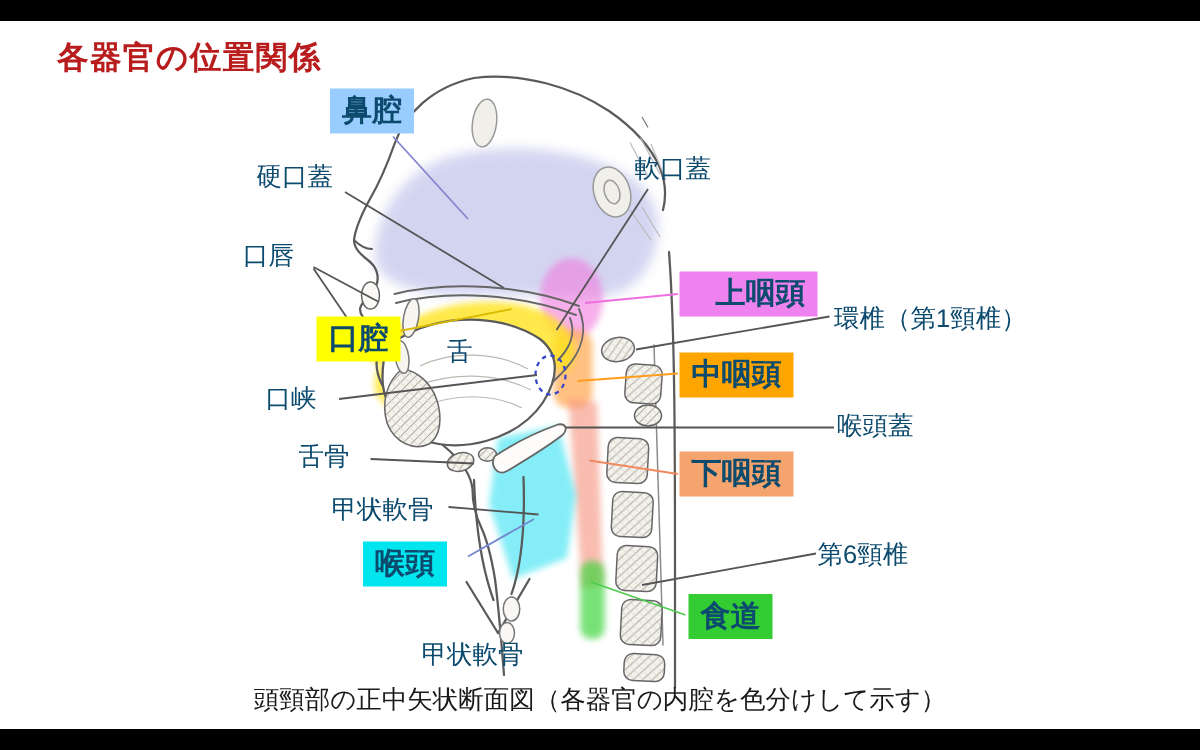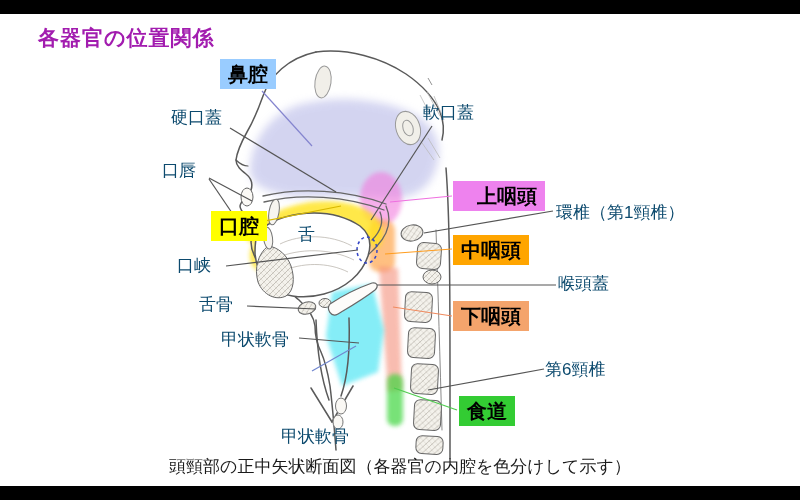--- a/index.html
+++ b/index.html
@@ -2,24 +2,24 @@
 <html lang="ja"><head>
 <meta charset="utf-8">
 <style>
   html,body{margin:0;padding:0;background:#000;}
   .stage{position:relative;width:800px;height:500px;background:#fff;overflow:hidden;
          font-family:"Liberation Sans","DejaVu Sans",sans-serif;}
   .bar{position:absolute;left:0;width:800px;height:14px;background:#000;}
   .bar.top{top:0}
   .bar.bottom{bottom:0}
   .title{position:absolute;left:38px;top:24px;font-size:21px;font-weight:bold;
-         color:#a21caf;letter-spacing:1px;white-space:nowrap;}
+         color:#b91c1c;letter-spacing:1px;white-space:nowrap;}
   .drawing{position:absolute;left:0;top:0;pointer-events:none;}
   .lbl{position:absolute;font-size:17px;color:#0c4a6e;white-space:nowrap;line-height:1.25;}
-  .badge{position:absolute;font-size:20px;font-weight:bold;color:#000000;
+  .badge{position:absolute;font-size:20px;font-weight:bold;color:#0c4a6e;
          padding:2px 8px;white-space:nowrap;line-height:1.3;}
   .caption{position:absolute;left:0;right:0;top:455px;text-align:center;
            font-size:17px;color:#1a1a1a;white-space:nowrap;}
 </style>
 </head>
 <body>
 
 <div class="stage">
 
   <div class="bar top"></div>
@@ -144,20 +144,21 @@
       <path d="M544,369 L428,390" stroke="#555"></path>
       <path d="M457,410 L394,388" stroke="#4ecb4e"></path>
     </g>
   </svg>
 
   <div class="badge" style="left: 220px; top: 59px; background-color: rgb(153, 204, 255);">鼻腔</div>
   <div class="badge" style="left: 167px; top: 211px; background-color: rgb(255, 255, 0); margin-left: 44px;">口腔</div>
   <div class="badge" style="left: 453px; top: 181px; background-color: rgb(238, 130, 238); padding-left: 24px;">上咽頭</div>
   <div class="badge" style="left: 453px; top: 235px; background-color: rgb(255, 165, 0);">中咽頭</div>
   <div class="badge" style="left: 453px; top: 301px; background-color: rgb(244, 164, 108);">下咽頭</div>
+  <div class="badge" style="left: 242px; top: 361px; background-color: rgb(0, 229, 238);">喉頭</div>
   <div class="badge" style="left: 459px; top: 396px; background-color: rgb(51, 204, 51);">食道</div>
 
   <div class="lbl" style="left:171px;top:107px;">硬口蓋</div>
   <div class="lbl" style="left:423px;top:102px;">軟口蓋</div>
   <div class="lbl" style="left:162px;top:160px;">口唇</div>
   <div class="lbl" style="left:298px;top:224px;">舌</div>
   <div class="lbl" style="left:177px;top:255px;">口峡</div>
   <div class="lbl" style="left:199px;top:294px;">舌骨</div>
   <div class="lbl" style="left:221px;top:329px;">甲状軟骨</div>
   <div class="lbl" style="left:281px;top:426px;">甲状軟骨</div>

